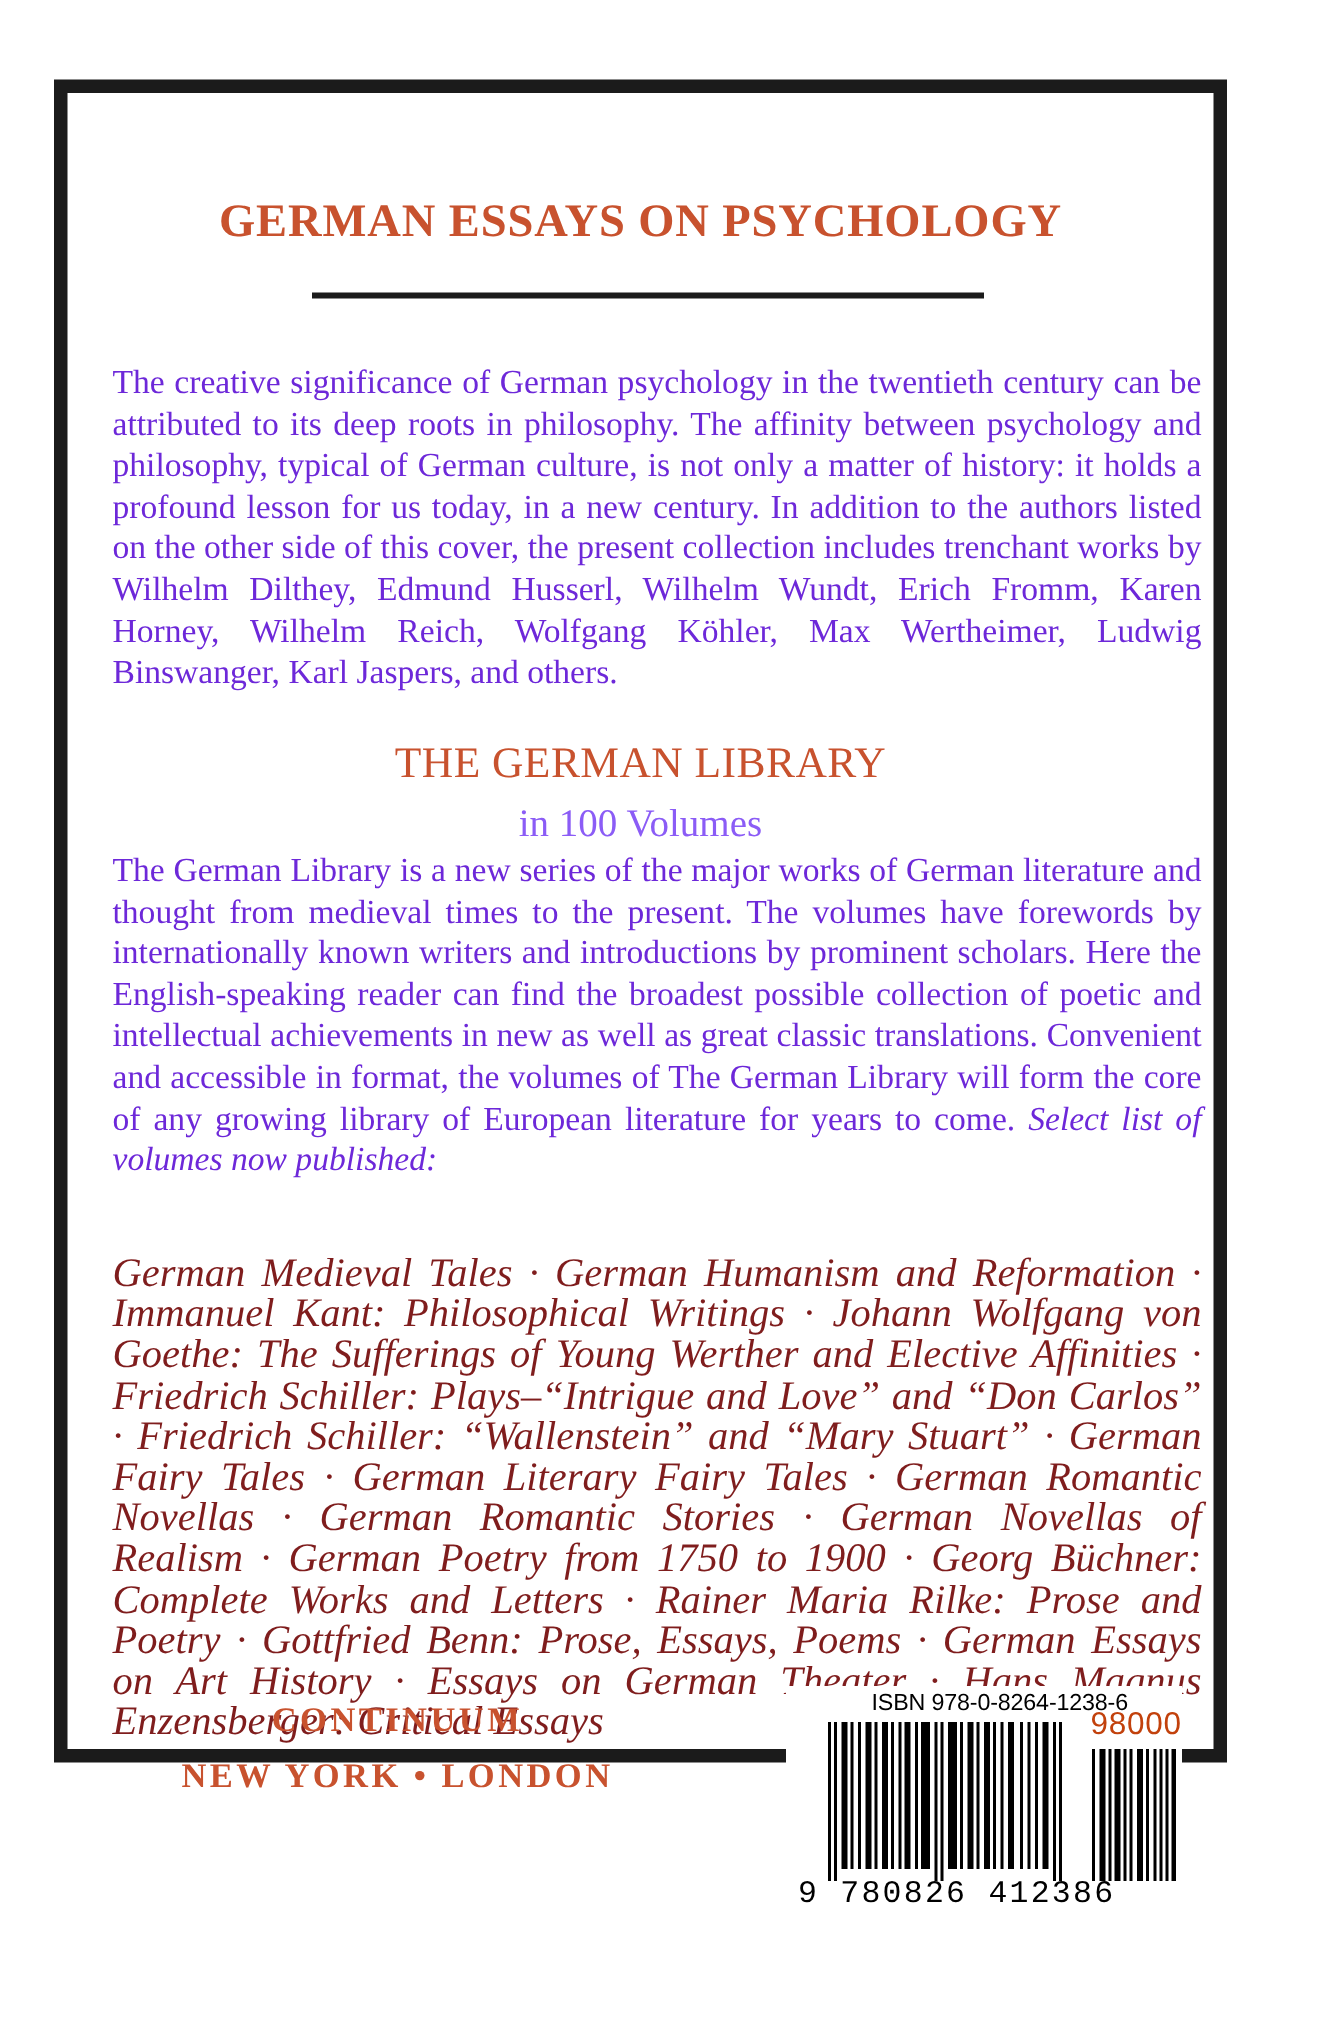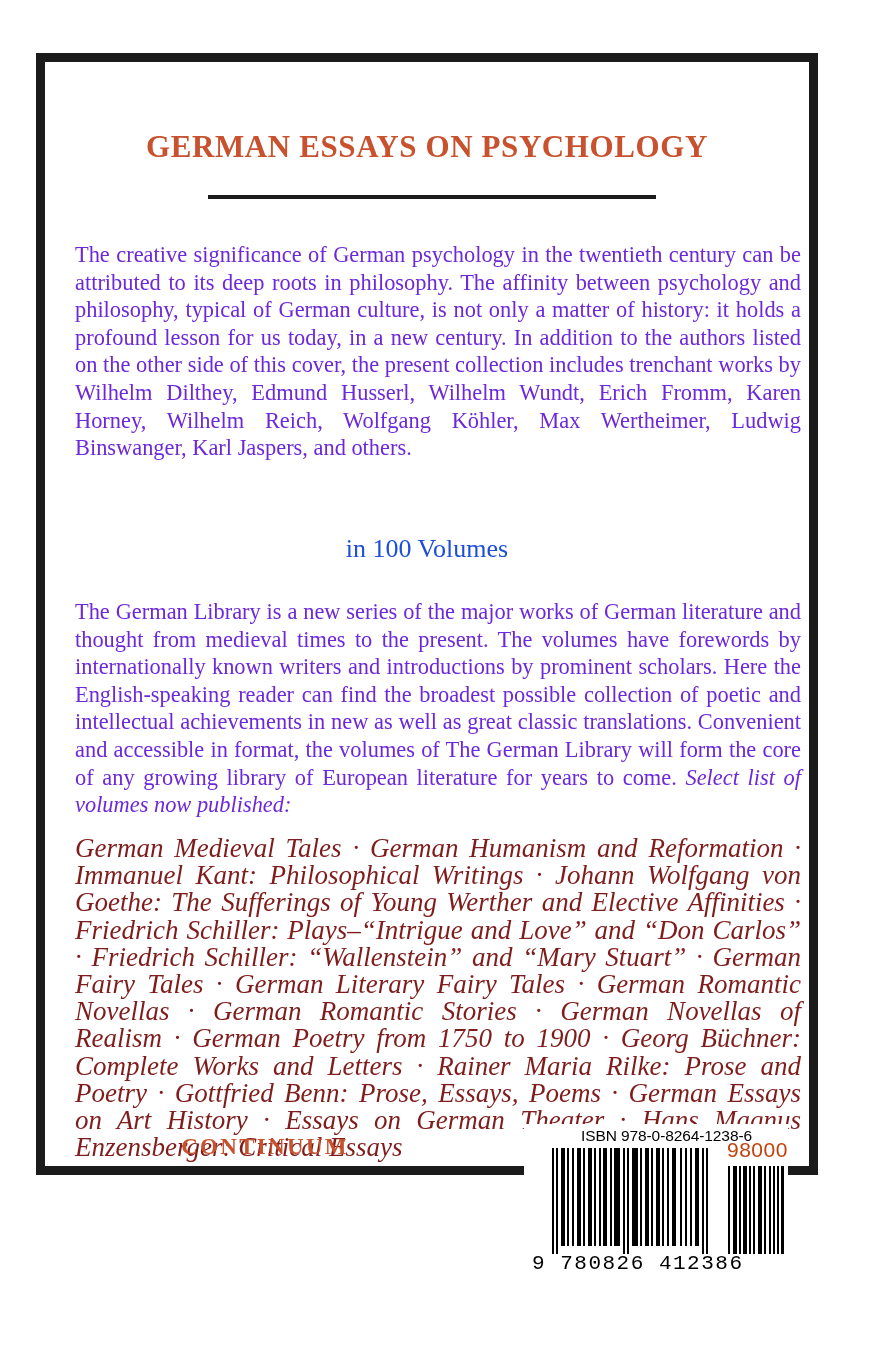--- a/index.html
+++ b/index.html
@@ -73,41 +73,41 @@
     width: 726px;
     text-align: justify;
     color: #6d28d9;
     font-size: 22.4px;
     line-height: 27.6px;
     text-align-last: left;
     hyphens: none;
   }
 
   #para-1 { top: 179px; }
-  #para-2 { top: 536px; }
+  #para-2 { top: 504px; }
 
   
   .gl-heading {
     position: absolute;
     left: 0; right: 0;
     top: 433px;
     text-align: center;
     color: #c8522e;
     font-size: 29px;
     letter-spacing: 0.3px;
     line-height: 1;
     white-space: nowrap;
   }
 
   .gl-sub {
     position: absolute;
     left: 0; right: 0;
     top: 474px;
     text-align: center;
-    color: #1d4ed8;
+    color: #8b5cf6;
     font-size: 26px;
     line-height: 1;
     white-space: nowrap;
   }
 
   .italic-tail { font-style: italic; }
 
   
   #volumes {
     position: absolute;
@@ -211,27 +211,29 @@
 
 <div id="cover">
   <div id="frame">
     <div id="inner">
 
       <div class="title">GERMAN ESSAYS ON PSYCHOLOGY</div>
       <div class="title-rule"></div>
 
       <div class="para" id="para-1">The creative significance of German psychology in the twentieth century can be attributed to its deep roots in philosophy. The  affinity between psychology and philosophy, typical of German culture, is not only a matter of history: it holds a profound lesson for us today, in a new century. In addition to the authors listed on the other side of this cover, the present collection includes trenchant works by Wilhelm Dilthey, Edmund Husserl, Wilhelm Wundt, Erich Fromm, Karen Horney, Wilhelm Reich, Wolfgang Köhler, Max Wertheimer, Ludwig Binswanger, Karl Jaspers, and others.</div>
 
+      <div class="gl-heading">THE GERMAN LIBRARY</div>
       <div class="gl-sub">in 100 Volumes</div>
 
       <div class="para" id="para-2"><span>The German Library is a new series of the major works of German literature and thought from medieval times to the present. The volumes have forewords by internationally known writers and introductions by prominent scholars. Here the English-speaking reader can find the broadest possible collection of poetic and intellectual achievements in new as well as great classic translations. Convenient and accessible in format, the volumes of The German Library will form the core of any growing library of European literature for years to come. </span><span class="italic-tail">Select list of volumes now published:</span></div>
 
       <div id="volumes">German Medieval Tales · German Humanism and Reformation · Immanuel Kant: Philosophical Writings · Johann Wolfgang von Goethe: The Sufferings of Young Werther and Elective Affinities · Friedrich Schiller: Plays–“Intrigue and Love” and “Don Carlos” · Friedrich Schiller: “Wallenstein” and “Mary Stuart” · German Fairy Tales · German Literary Fairy Tales · German Romantic Novellas · German Romantic Stories · German Novellas of Realism · German Poetry from 1750 to 1900 · Georg Büchner: Complete Works and Letters · Rainer Maria Rilke: Prose and Poetry · Gottfried Benn: Prose, Essays, Poems · German Essays on Art History · Essays on German Theater · Hans Magnus Enzensberger: Critical Essays</div>
 
       <div class="pub" id="pub-name">CONTINUUM</div>
+      <div class="pub" id="pub-cities">NEW YORK • LONDON</div>
 
       <div id="barcode-area">
         <div id="isbn-text">ISBN 978-0-8264-1238-6</div>
 
         <div class="bc-main">
           <svg class="bc-svg" viewBox="0 0 160 106" preserveAspectRatio="none" aria-hidden="true">
             <rect x="0" y="0" width="160" height="106" fill="#ffffff"></rect>
             <g fill="#000000">
               <rect x="2" y="0" width="2" height="106"></rect>
               <rect x="6" y="0" width="2" height="106"></rect>

